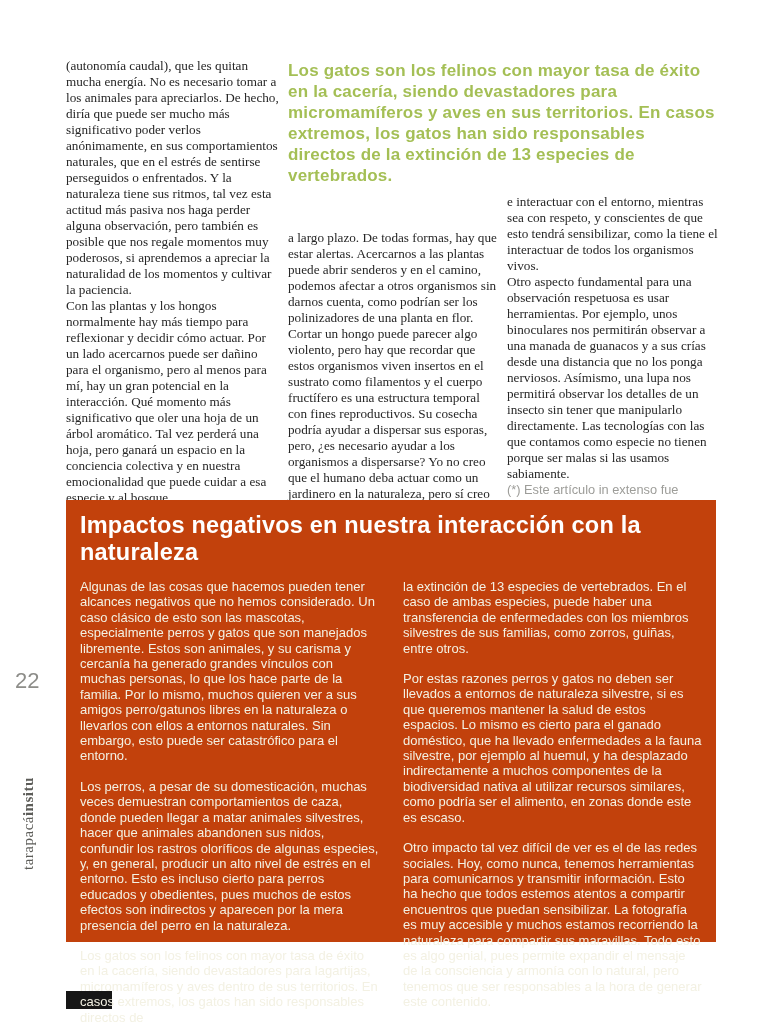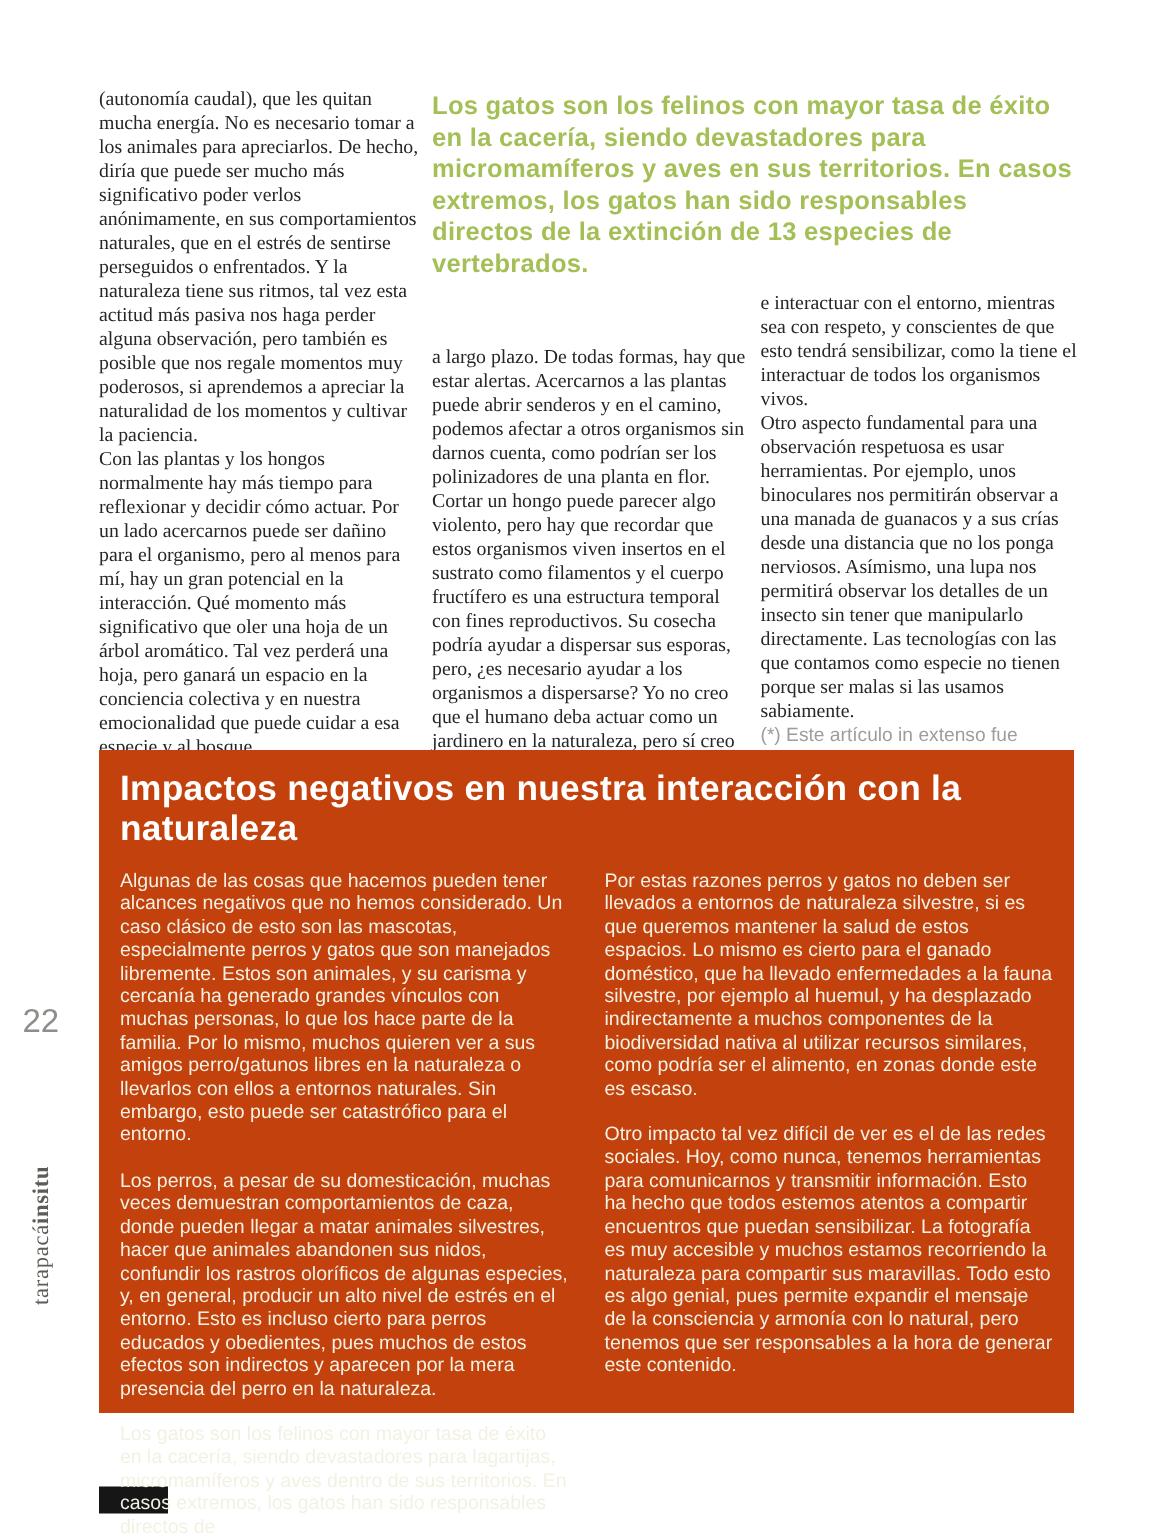--- a/index.html
+++ b/index.html
@@ -73,19 +73,20 @@
 
   <div class="green-box" style="background: #c2410c;">
     <h2>Impactos negativos en nuestra interacción con la naturaleza</h2>
     <div class="gb-cols">
       <div class="gb-col">
         <p>Algunas de las cosas que hacemos pueden tener alcances negativos que no hemos considerado. Un caso clásico de esto son las mascotas, especialmente perros y gatos que son manejados libremente. Estos son animales, y su carisma y cercanía ha generado grandes vínculos con muchas personas, lo que los hace parte de la familia. Por lo mismo, muchos quieren ver a sus amigos perro/gatunos libres en la naturaleza o llevarlos con ellos a entornos naturales. Sin embargo, esto puede ser catastrófico para el entorno.</p>
         <p>Los perros, a pesar de su domesticación, muchas veces demuestran comportamientos de caza, donde pueden llegar a matar animales silvestres, hacer que animales abandonen sus nidos, confundir los rastros oloríficos de algunas especies, y, en general, producir un alto nivel de estrés en el entorno. Esto es incluso cierto para perros educados y obedientes, pues muchos de estos efectos son indirectos y aparecen por la mera presencia del perro en la naturaleza.</p>
         <p>Los gatos son los felinos con mayor tasa de éxito en la cacería, siendo devastadores para lagartijas, micromamíferos y aves dentro de sus territorios. En casos extremos, los gatos han sido responsables directos de</p>
       </div>
       <div class="gb-col">
+        <p>la extinción de 13 especies de vertebrados. En el caso de ambas especies, puede haber una transferencia de enfermedades con los miembros silvestres de sus familias, como zorros, guiñas, entre otros.</p>
         <p>Por estas razones perros y gatos no deben ser llevados a entornos de naturaleza silvestre, si es que queremos mantener la salud de estos espacios. Lo mismo es cierto para el ganado doméstico, que ha llevado enfermedades a la fauna silvestre, por ejemplo al huemul, y ha desplazado indirectamente a muchos componentes de la biodiversidad nativa al utilizar recursos similares, como podría ser el alimento, en zonas donde este es escaso.</p>
         <p>Otro impacto tal vez difícil de ver es el de las redes sociales. Hoy, como nunca, tenemos herramientas para comunicarnos y transmitir información. Esto ha hecho que todos estemos atentos a compartir encuentros que puedan sensibilizar. La fotografía es muy accesible y muchos estamos recorriendo la naturaleza para compartir sus maravillas. Todo esto es algo genial, pues permite expandir el mensaje de la consciencia y armonía con lo natural, pero tenemos que ser responsables a la hora de generar este contenido.</p>
       </div>
     </div>
   </div>
 
 </div>
 
 </body></html>

